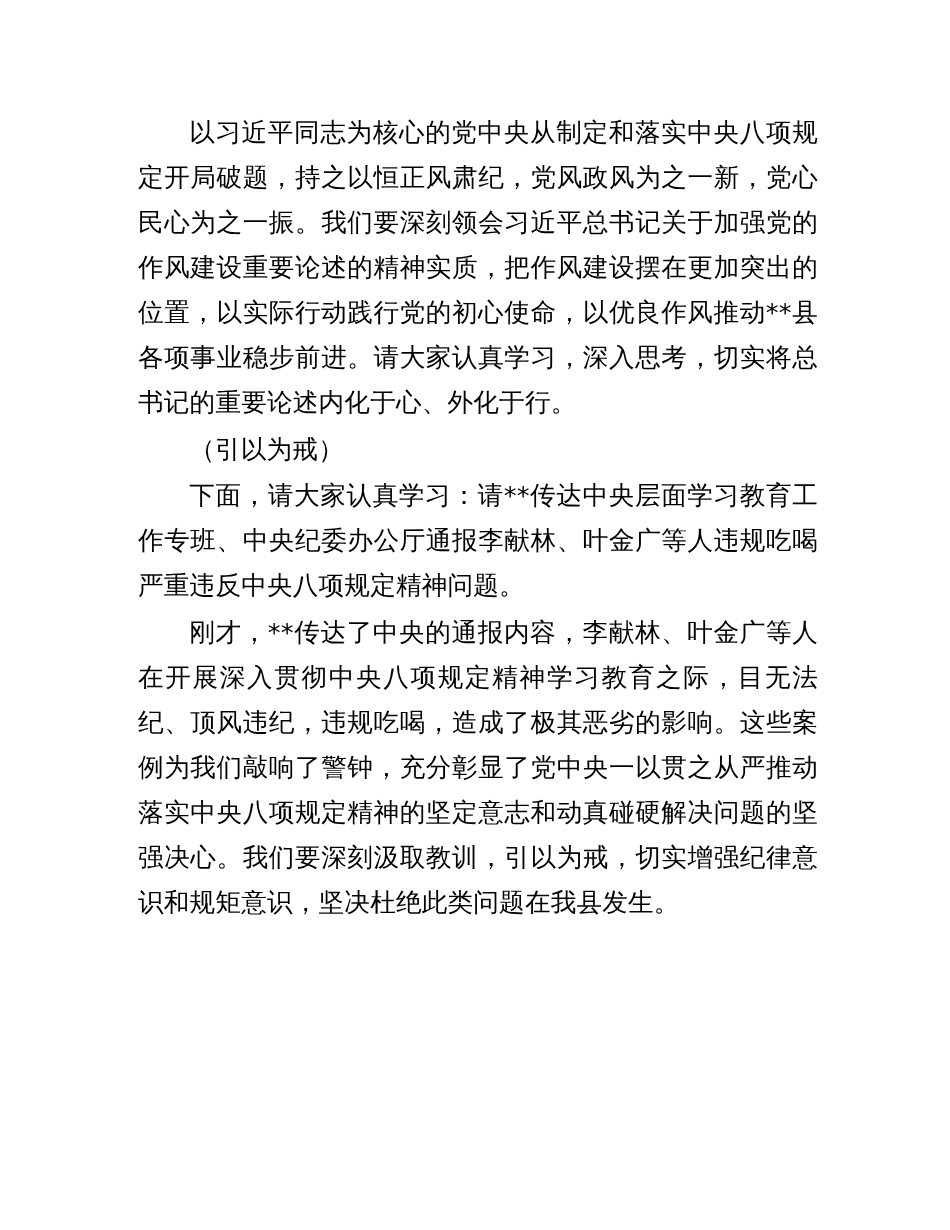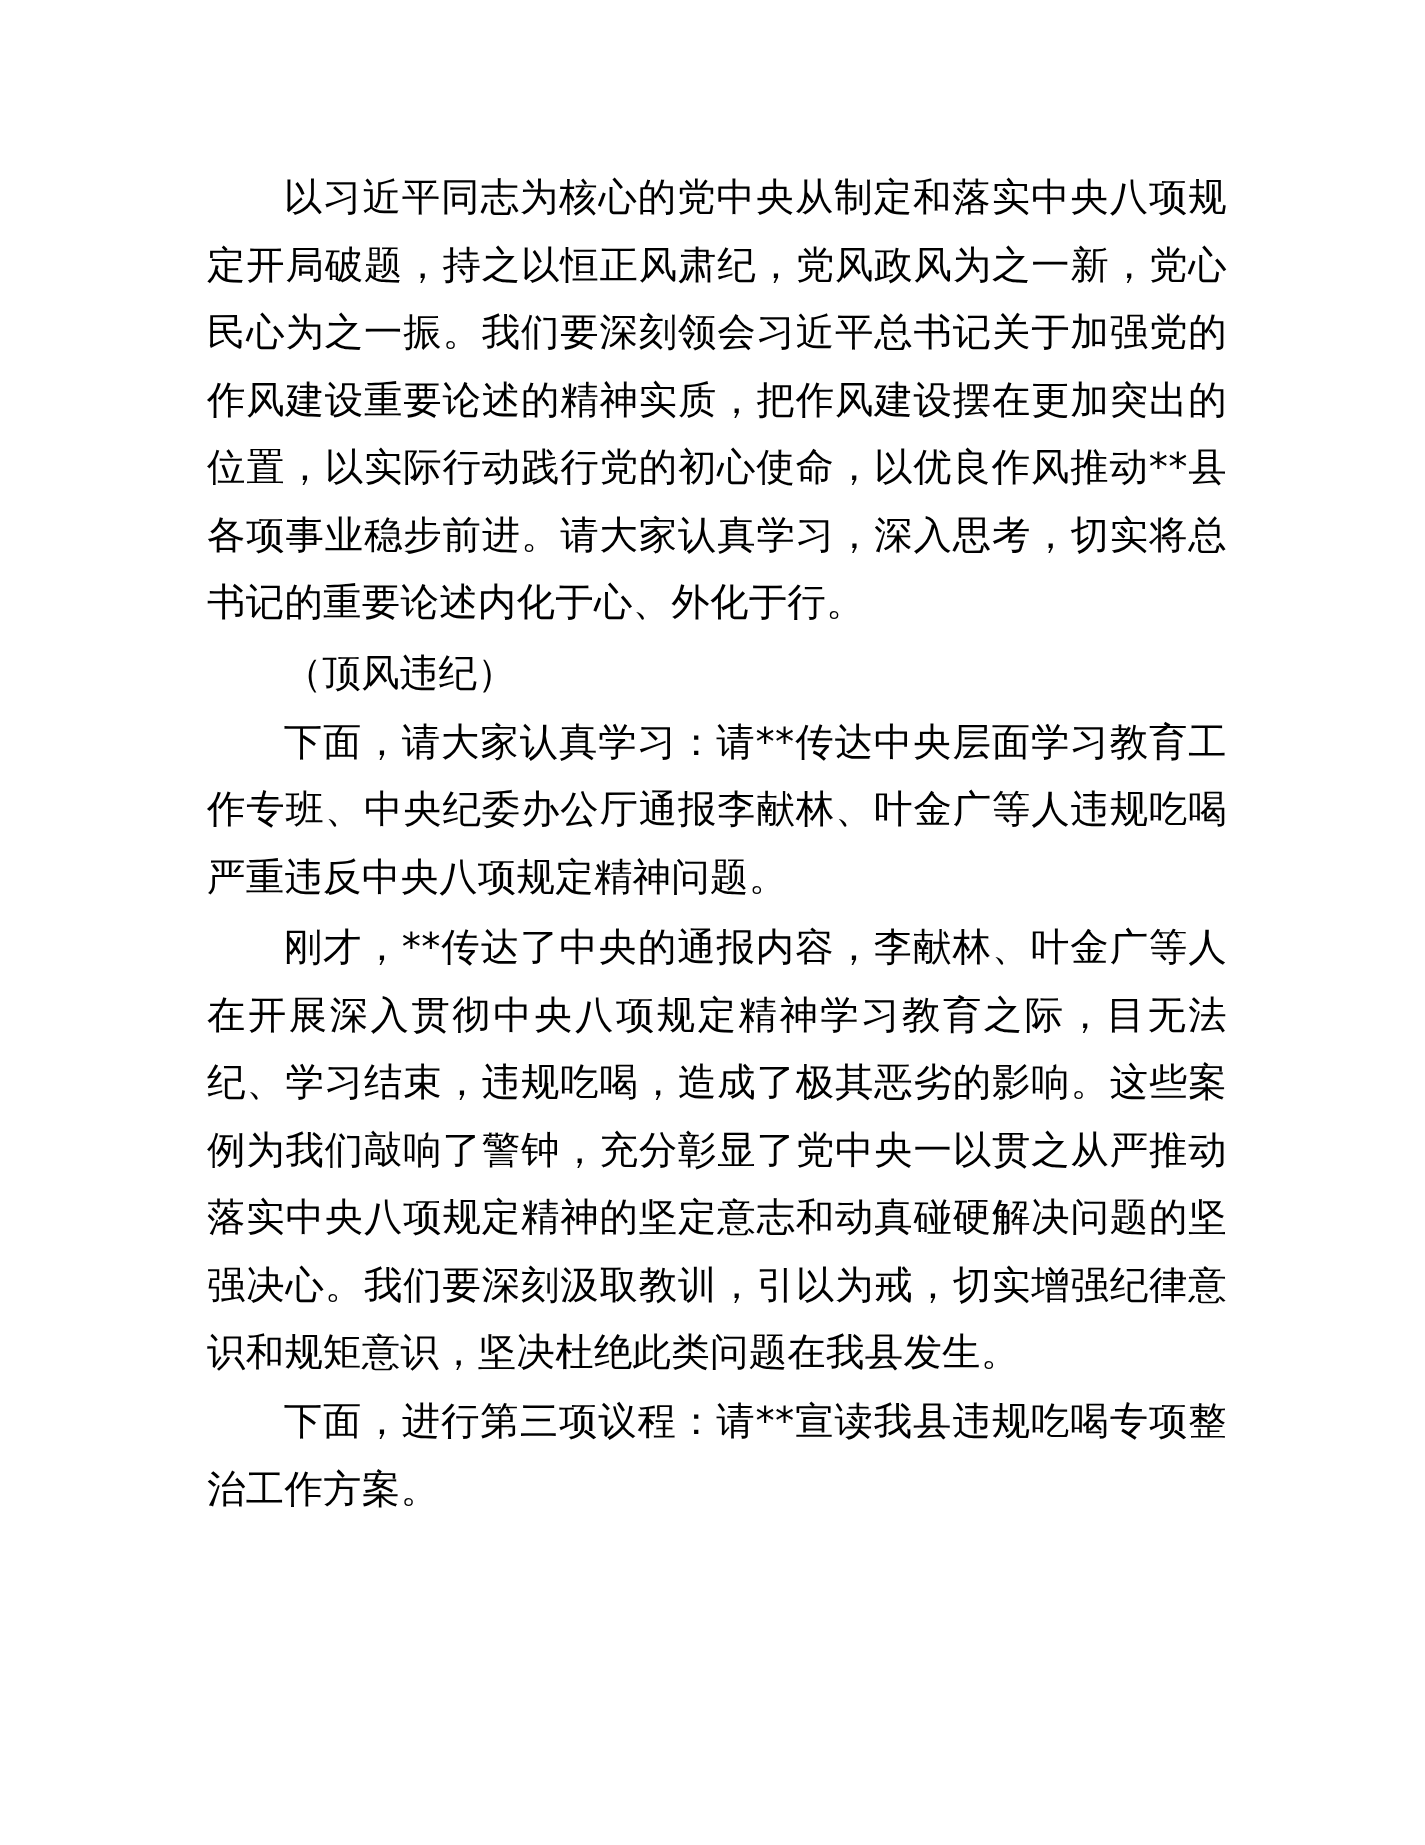--- a/index.html
+++ b/index.html
@@ -42,18 +42,17 @@
   .para:last-child {
     margin-bottom: 0;
   }
 </style>
 </head>
 <body>
 
 <div class="page">
   <div class="doc-body">
     <p class="para">以习近平同志为核心的党中央从制定和落实中央八项规定开局破题，持之以恒正风肃纪，党风政风为之一新，党心民心为之一振。我们要深刻领会习近平总书记关于加强党的作风建设重要论述的精神实质，把作风建设摆在更加突出的位置，以实际行动践行党的初心使命，以优良作风推动**县各项事业稳步前进。请大家认真学习，深入思考，切实将总书记的重要论述内化于心、外化于行。</p>
-    <p class="para">（顶风违纪）</p>
+    <p class="para">（引以为戒）</p>
     <p class="para">下面，请大家认真学习：请**传达中央层面学习教育工作专班、中央纪委办公厅通报李献林、叶金广等人违规吃喝严重违反中央八项规定精神问题。</p>
-    <p class="para">刚才，**传达了中央的通报内容，李献林、叶金广等人在开展深入贯彻中央八项规定精神学习教育之际，目无法纪、学习结束，违规吃喝，造成了极其恶劣的影响。这些案例为我们敲响了警钟，充分彰显了党中央一以贯之从严推动落实中央八项规定精神的坚定意志和动真碰硬解决问题的坚强决心。我们要深刻汲取教训，引以为戒，切实增强纪律意识和规矩意识，坚决杜绝此类问题在我县发生。</p>
-    <p class="para">下面，进行第三项议程：请**宣读我县违规吃喝专项整治工作方案。</p>
+    <p class="para">刚才，**传达了中央的通报内容，李献林、叶金广等人在开展深入贯彻中央八项规定精神学习教育之际，目无法纪、顶风违纪，违规吃喝，造成了极其恶劣的影响。这些案例为我们敲响了警钟，充分彰显了党中央一以贯之从严推动落实中央八项规定精神的坚定意志和动真碰硬解决问题的坚强决心。我们要深刻汲取教训，引以为戒，切实增强纪律意识和规矩意识，坚决杜绝此类问题在我县发生。</p>
   </div>
 </div>
 
 </body></html>

